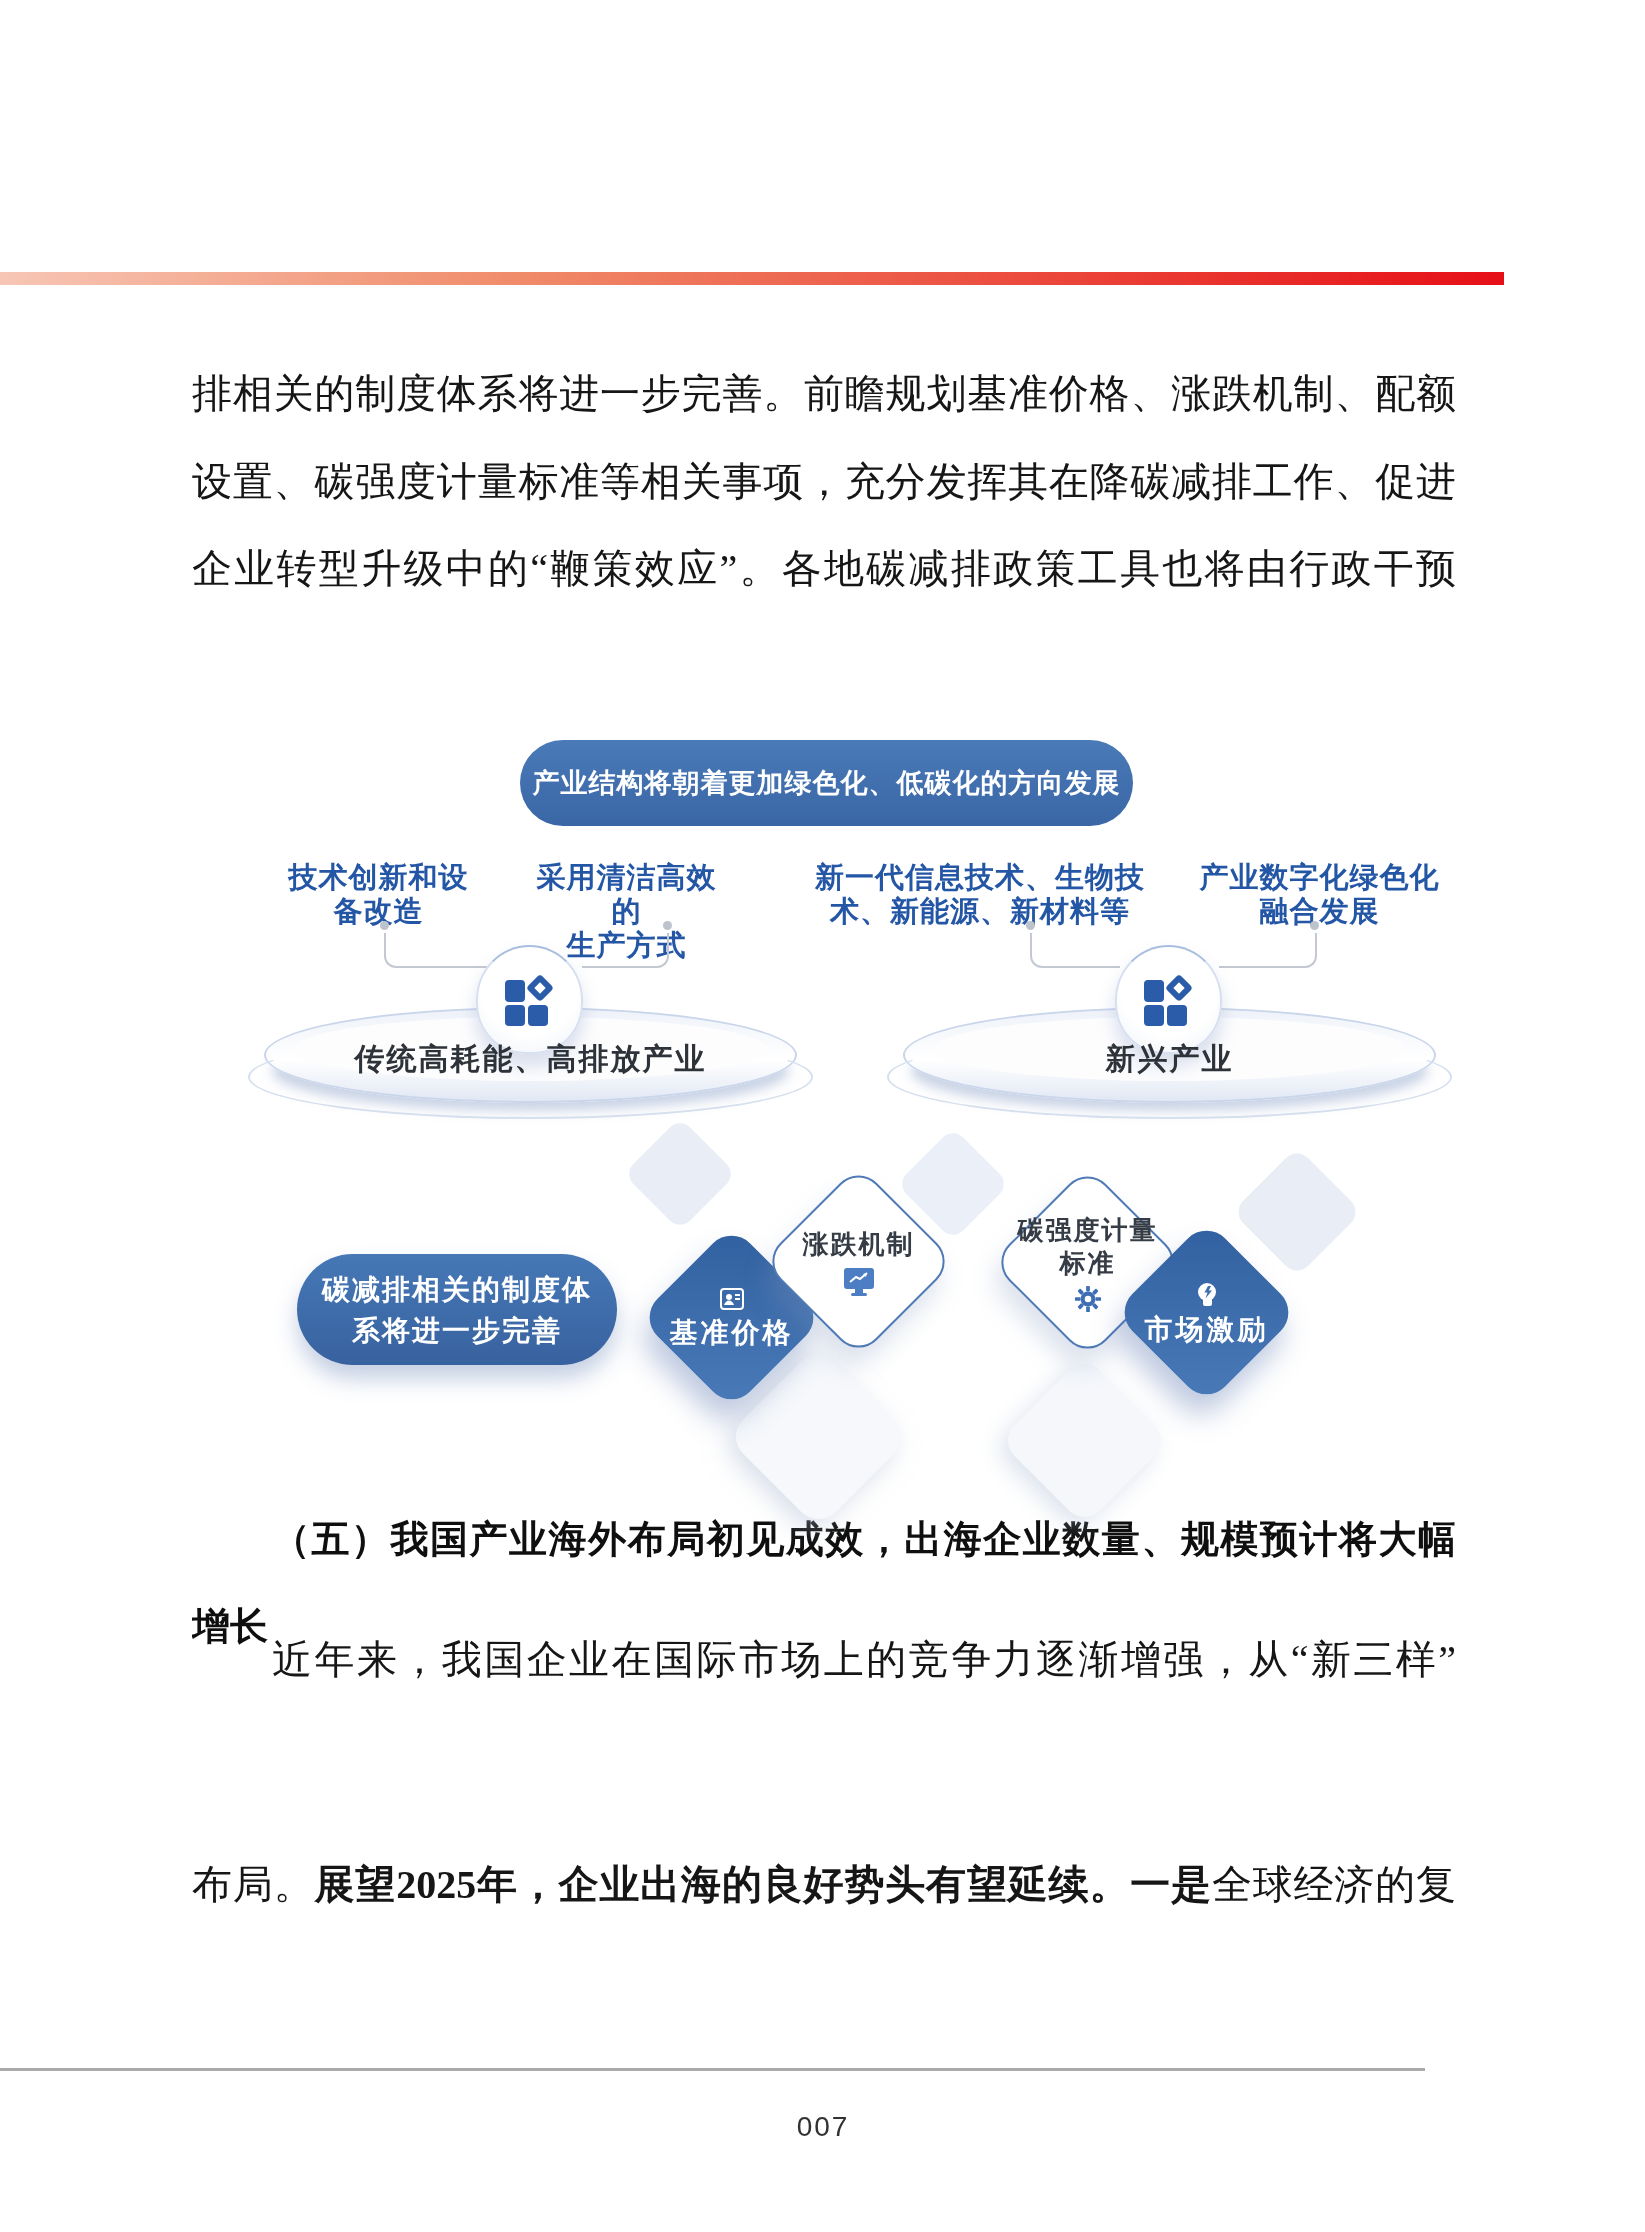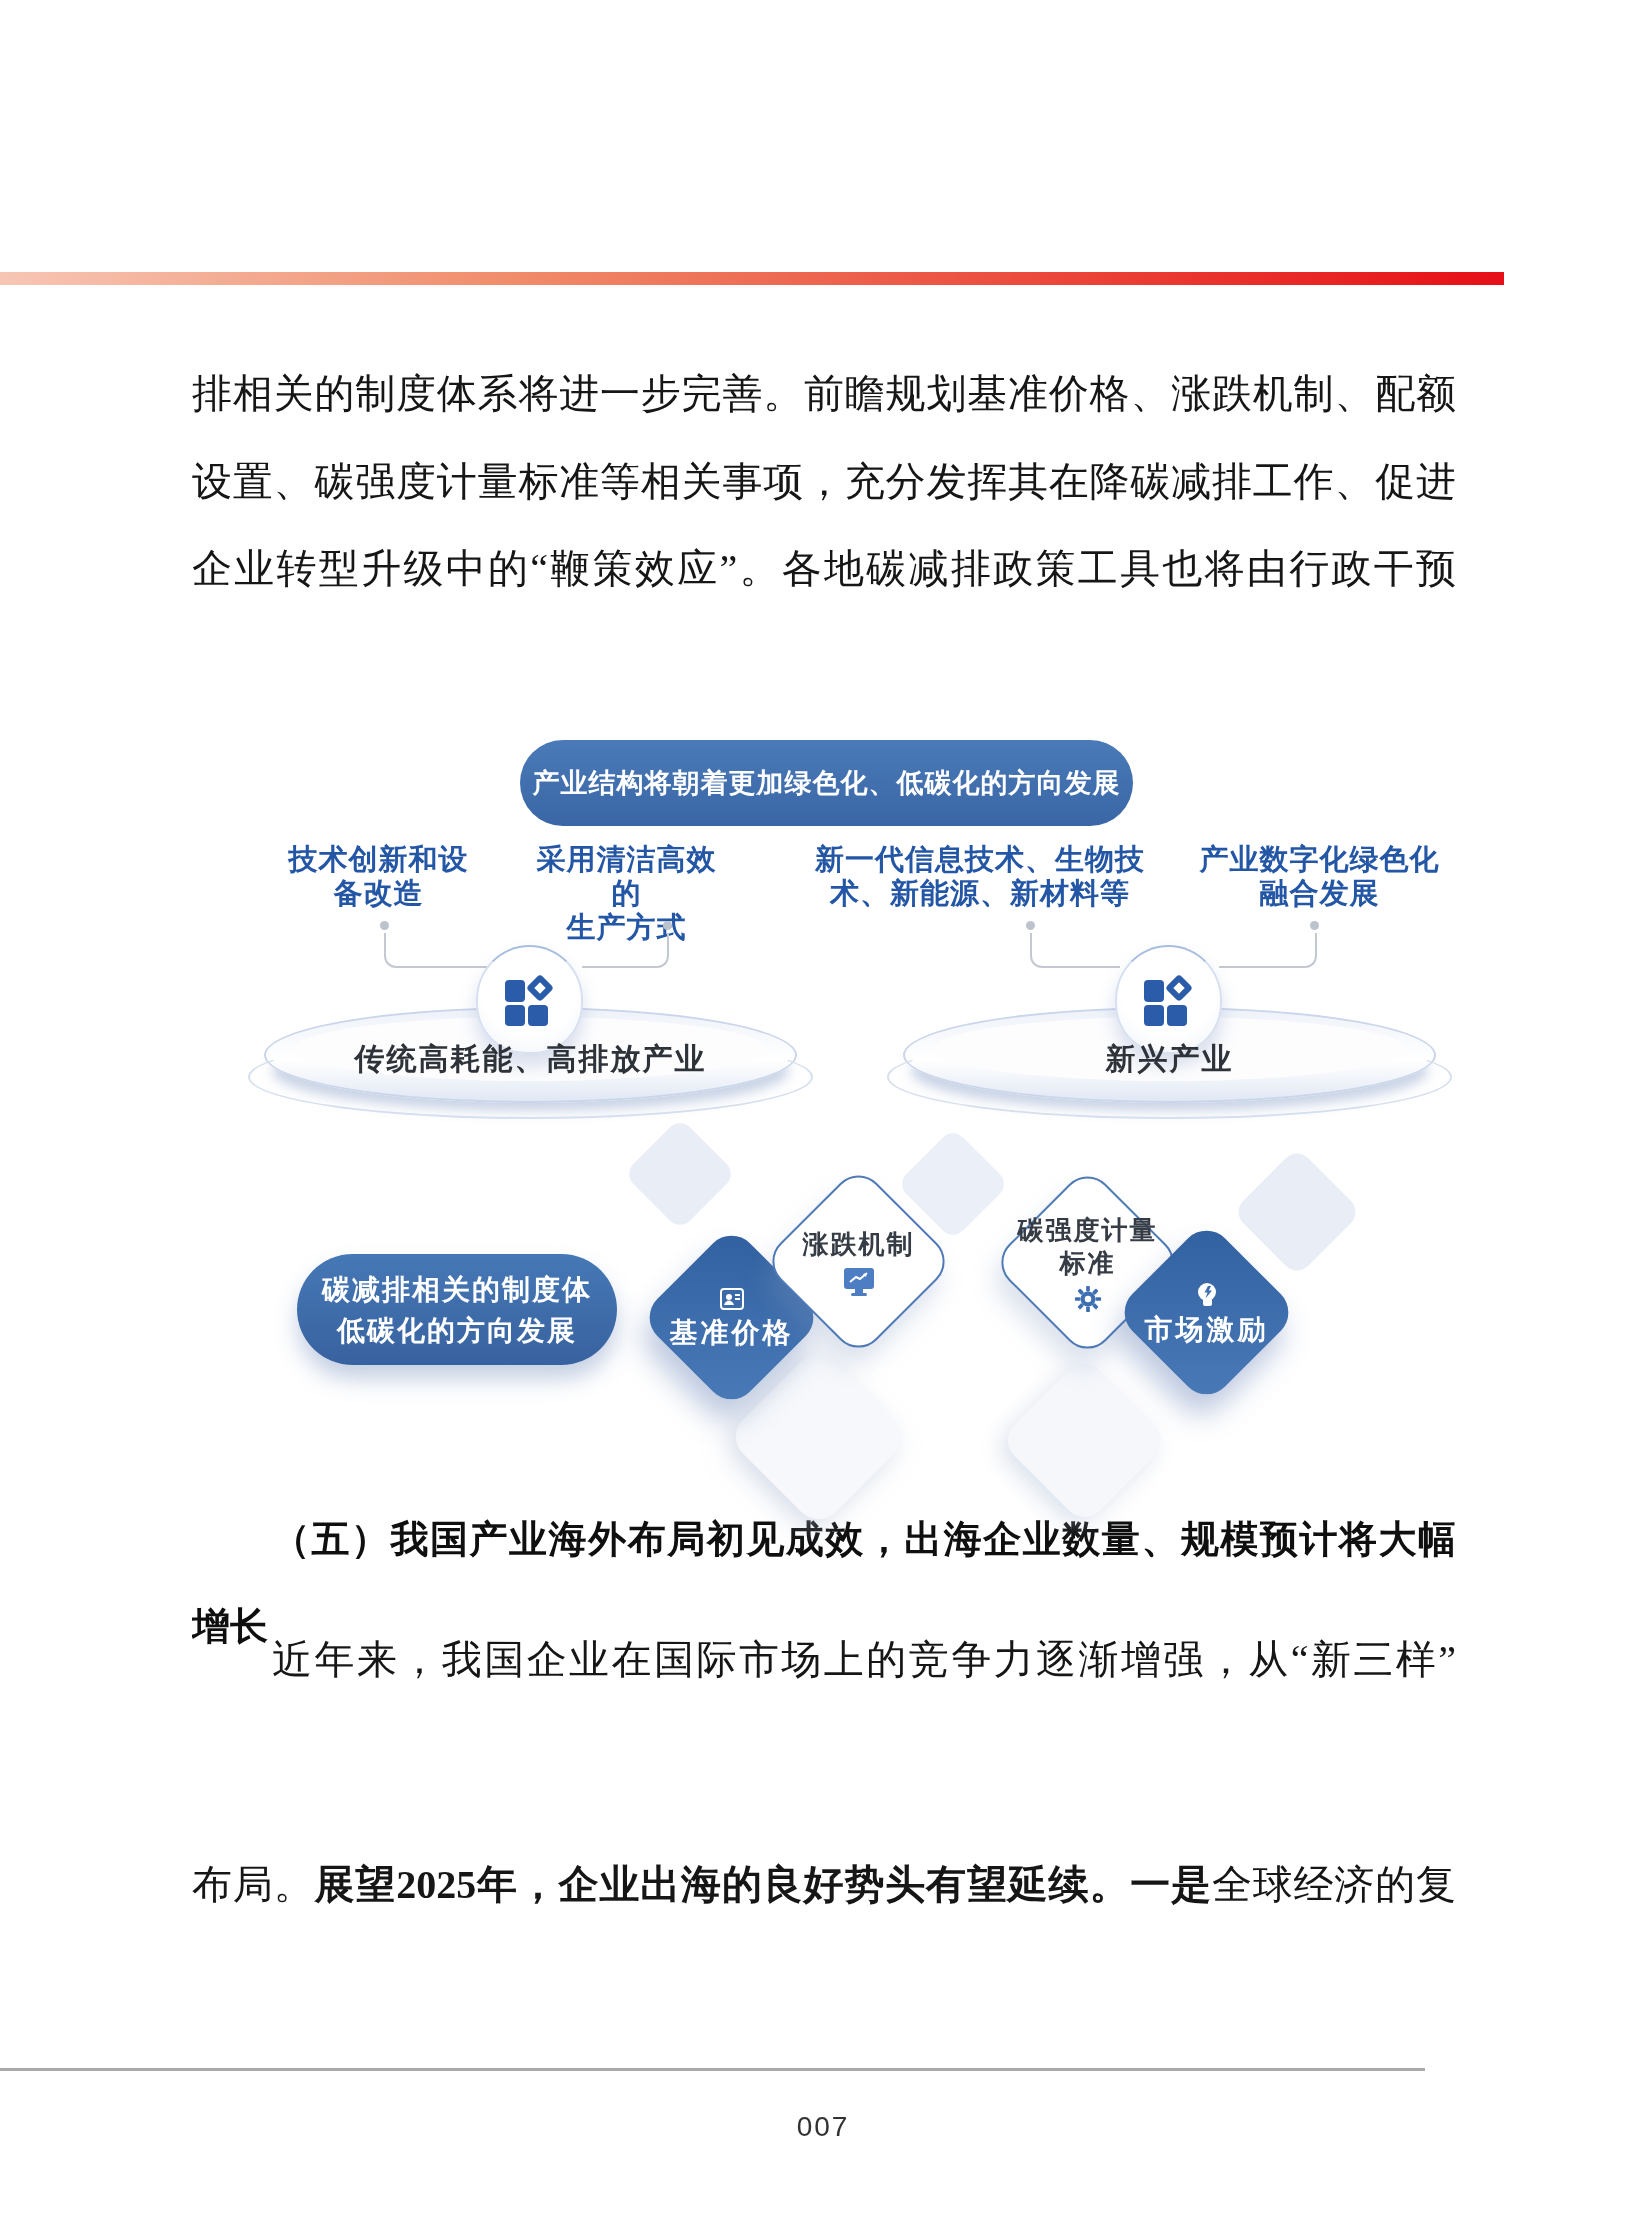--- a/index.html
+++ b/index.html
@@ -16,21 +16,21 @@
   .just { text-align:justify; text-align-last:justify; }
   .ind  { text-indent:80px; }
   .b    { font-weight:700; }
   .headline { font-weight:700; font-size:38px; color:#0f0f0f; }
 
   
   .hdr-pill { position:absolute; left:520px; top:728px; width:613px; height:86px; border-radius:43px;
     background:linear-gradient(180deg,#4a7ab7 0%,#3a66a6 100%);
     color:#ffffff; font:700 27px/86px "Liberation Sans",sans-serif; text-align:center; letter-spacing:1px; }
 
-  .flabel { position:absolute; top:830px; text-align:center; color:#2456a6;
+  .flabel { position:absolute; top:848px; text-align:center; color:#2456a6;
     font:700 29px/34px "Liberation Sans",sans-serif; letter-spacing:1px; }
 
   .cdot { position:absolute; width:9px; height:9px; border-radius:50%; background:#bdc3cd; top:909px; }
   .bracket { position:absolute; top:921px; height:33px; border-color:#c3c8d1; z-index:1; }
   .br-l { border-left:2px solid #c3c8d1; border-bottom:2px solid #c3c8d1; border-bottom-left-radius:12px; }
   .br-r { border-right:2px solid #c3c8d1; border-bottom:2px solid #c3c8d1; border-bottom-right-radius:12px; }
 
   .dish { position:absolute; top:995px; width:533px; height:96px; z-index:1; }
   .dish .plate { position:absolute; inset:0; border-radius:50%;
     background:linear-gradient(180deg,#eef2f9 0%,#ffffff 55%,#e1e8f4 100%);
@@ -150,21 +150,21 @@
   <div class="dishlabel" style="left:903px">新兴产业</div>
 
   <div class="deco" style="left:640px;top:1122px;width:80px;height:80px;background:#e9eef6;border-radius:14px"></div>
   <div class="deco" style="left:913px;top:1132px;width:80px;height:80px;background:#ebeff7;border-radius:14px"></div>
   <div class="deco" style="left:1251px;top:1154px;width:92px;height:92px;background:#e9eef6;border-radius:16px"></div>
   <div class="deco" style="left:753px;top:1359px;width:131px;height:131px;background:#f6f8fb;border-radius:24px;box-shadow:0 10px 24px rgba(180,192,214,.5)"></div>
   <div class="deco" style="left:1024px;top:1368px;width:121px;height:121px;background:#f5f7fb;border-radius:22px;box-shadow:0 10px 22px rgba(180,192,214,.45)"></div>
 
   <div class="callout">
     <div>碳减排相关的制度体</div>
-    <div>低碳化的方向发展</div>
+    <div>系将进一步完善</div>
   </div>
 
   <div class="dmd blue" style="left:666px;top:1240px;width:131px;height:131px;z-index:2">
     <div class="cnt">
       <svg width="26" height="26" viewBox="0 0 26 26">
         <rect x="2" y="3" width="22" height="20" rx="3" fill="none" stroke="#ffffff" stroke-width="2"></rect>
         <circle cx="10" cy="11" r="3" fill="#ffffff"></circle>
         <path d="M5 19c1-3 3-4.5 5-4.5s4 1.5 5 4.5z" fill="#ffffff"></path>
         <rect x="16" y="8" width="5" height="2" fill="#ffffff"></rect>
         <rect x="16" y="12" width="5" height="2" fill="#ffffff"></rect>

